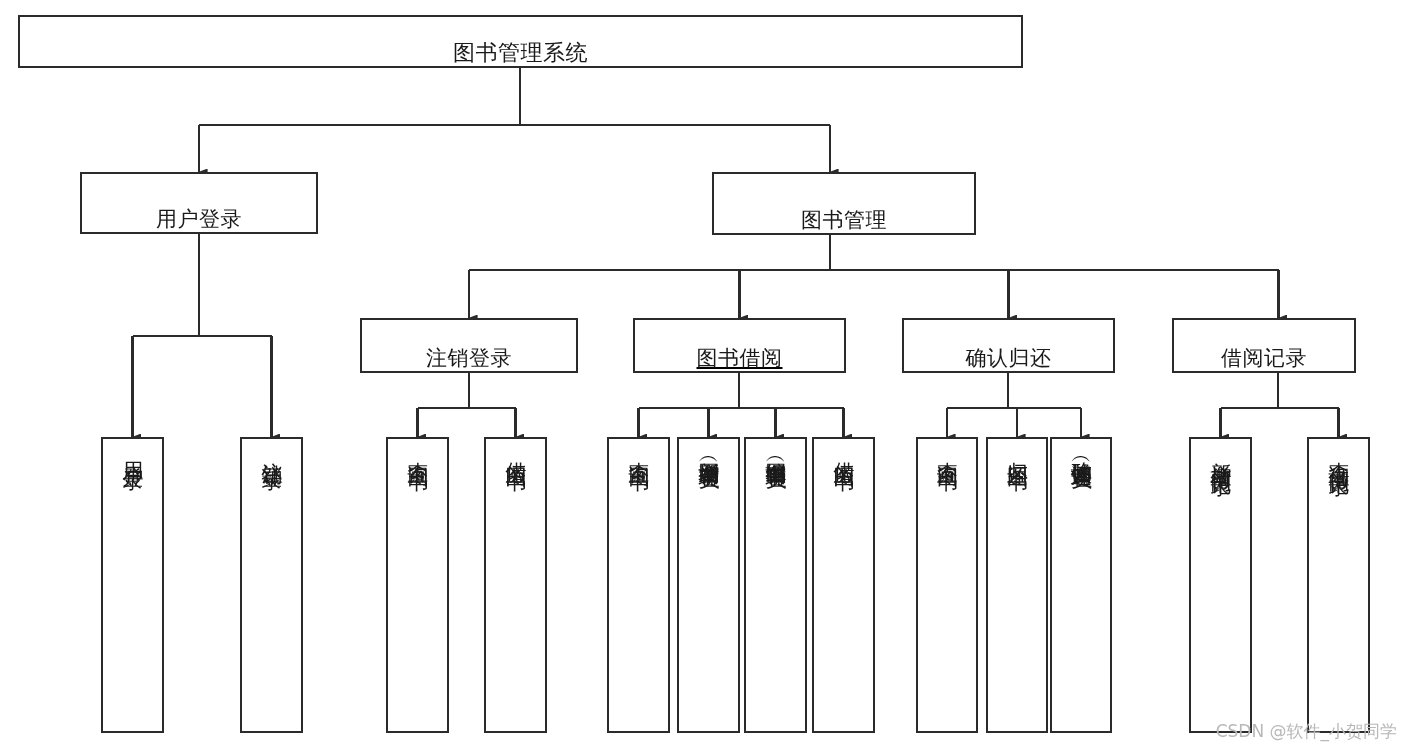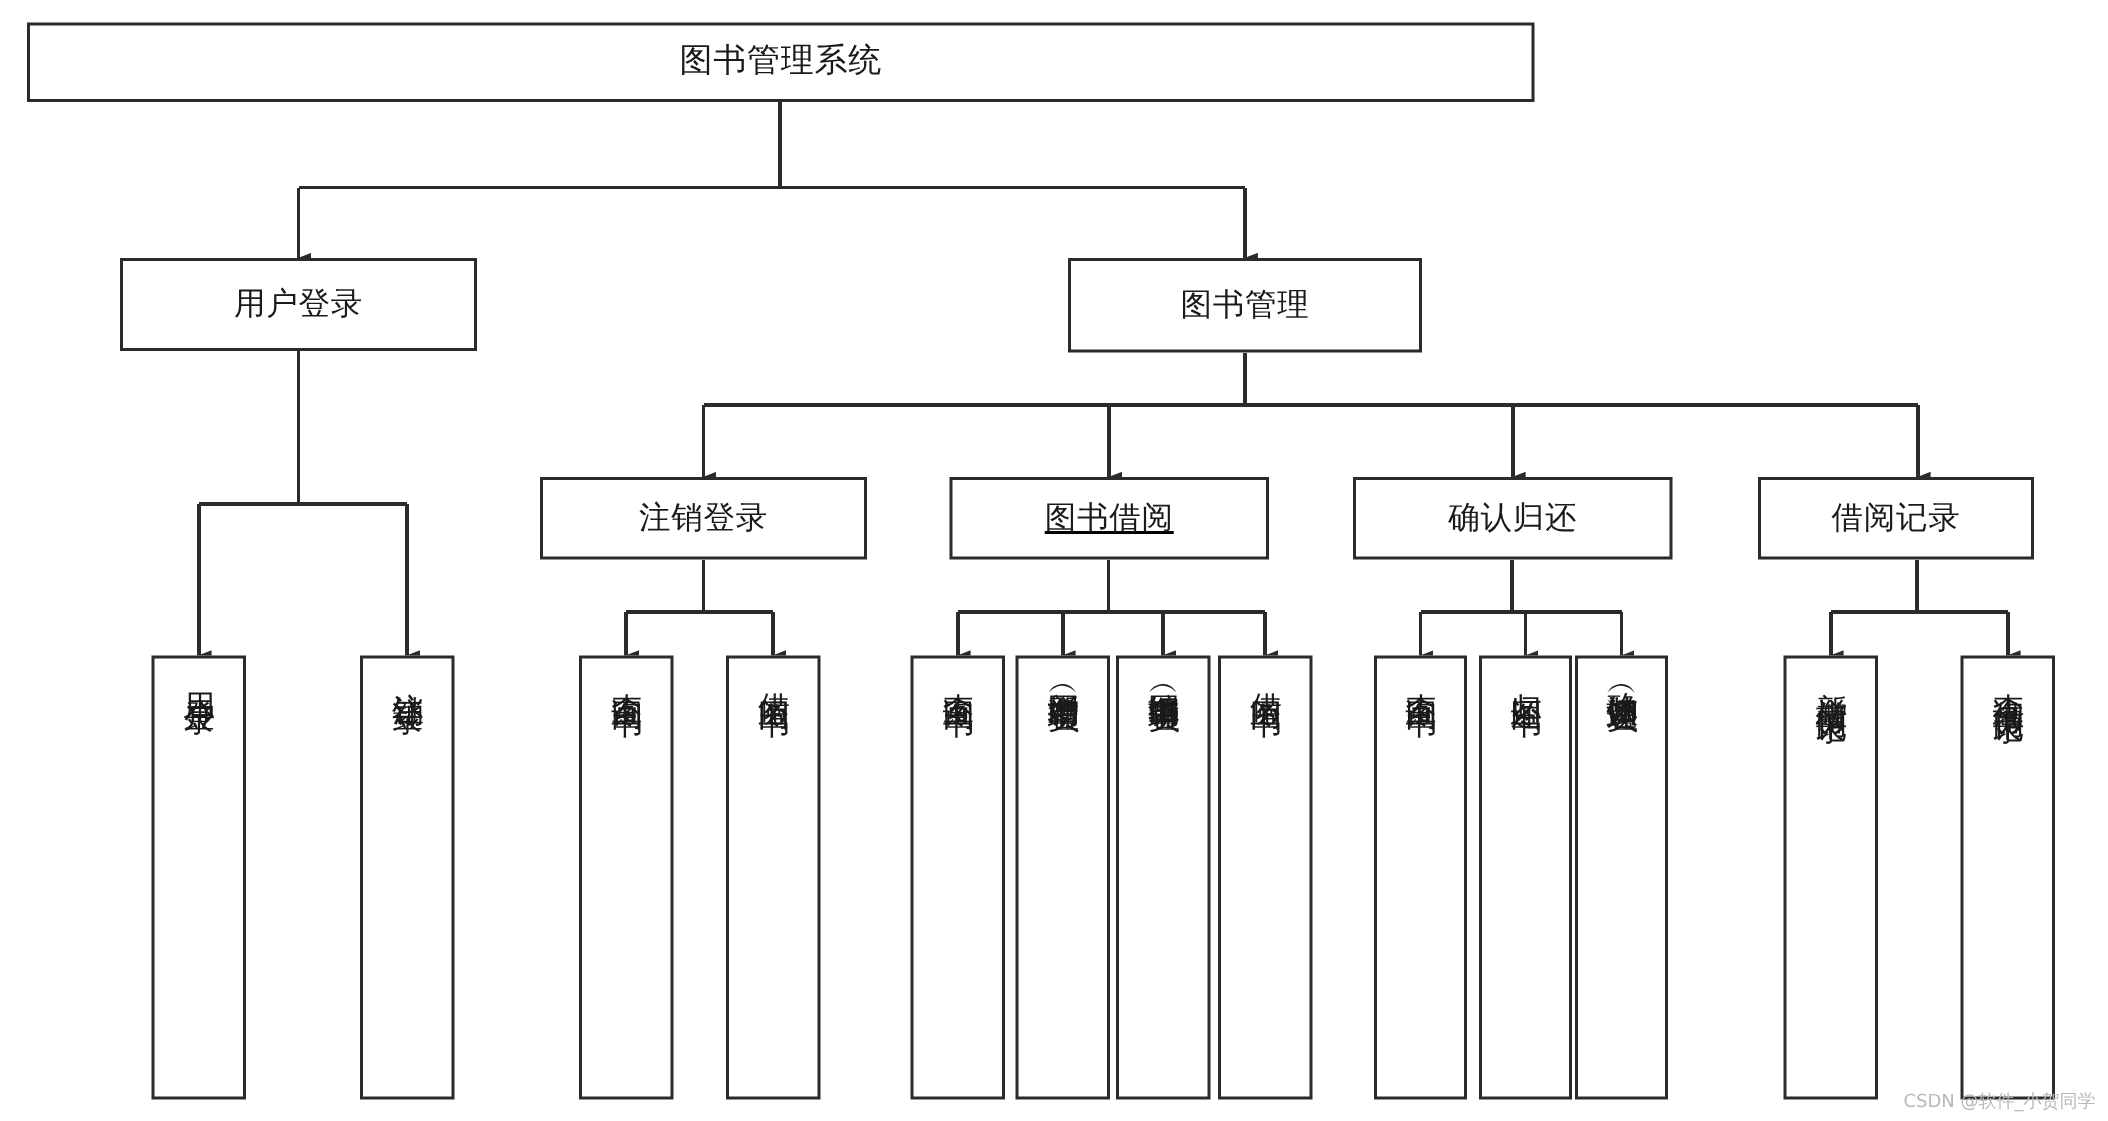--- a/index.html
+++ b/index.html
@@ -25,21 +25,21 @@
     width: 1405px;
     height: 747px;
     display: block;
   }
   .node-box {
     position: absolute;
     box-sizing: border-box;
     background: #ffffff;
     border: 2px solid #2b2b2b;
     display: flex;
-    align-items: center;
+    align-items: flex-end;
     justify-content: center;
     overflow: hidden;
   }
   .node-label {
     color: #1a1a1a;
     line-height: 1.12;
     text-align: center;
     white-space: nowrap;
   }
   .node-box.horizontal .node-label {
@@ -63,21 +63,21 @@
     line-height: 1;
     white-space: nowrap;
   }
   .node-box.vertical.tall-text .node-label {
     letter-spacing: 1px;
   }
   #watermark {
     position: absolute;
     right: 8px;
     bottom: 4px;
-    font-size: 12px;
+    font-size: 17px;
     color: #b8b8b8;
     font-family: "DejaVu Sans", "Liberation Sans", sans-serif;
     white-space: nowrap;
     pointer-events: none;
   }
 </style>
 </head>
 <body>
 
 <div id="diagram-root">
@@ -125,21 +125,21 @@
       </g>
   </svg>
 
   <div id="nodes-layer">
       <div class="node-box horizontal root" style="left: 18px; top: 15px; width: 1005px; height: 53px;">
         <span class="node-label">图书管理系统</span>
       </div>
       <div class="node-box horizontal" style="left: 80px; top: 172px; width: 238px; height: 62px;">
         <span class="node-label">用户登录</span>
       </div>
-      <div class="node-box horizontal" style="left: 712px; top: 172px; width: 236px; height: 63px;">
+      <div class="node-box horizontal" style="left: 712px; top: 172px; width: 264px; height: 63px;">
         <span class="node-label">图书管理</span>
       </div>
       <div class="node-box horizontal" style="left: 360px; top: 318px; width: 218px; height: 55px;">
         <span class="node-label">注销登录</span>
       </div>
       <div class="node-box horizontal" style="left: 633px; top: 318px; width: 213px; height: 55px; text-decoration: underline;">
         <span class="node-label">图书借阅</span>
       </div>
       <div class="node-box horizontal" style="left: 902px; top: 318px; width: 213px; height: 55px;">
         <span class="node-label">确认归还</span>

